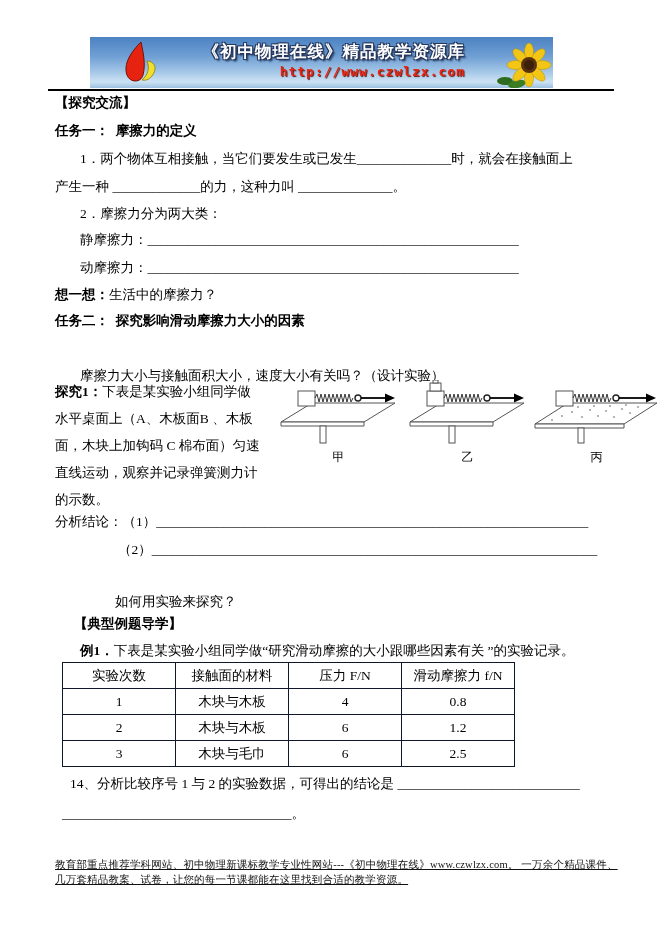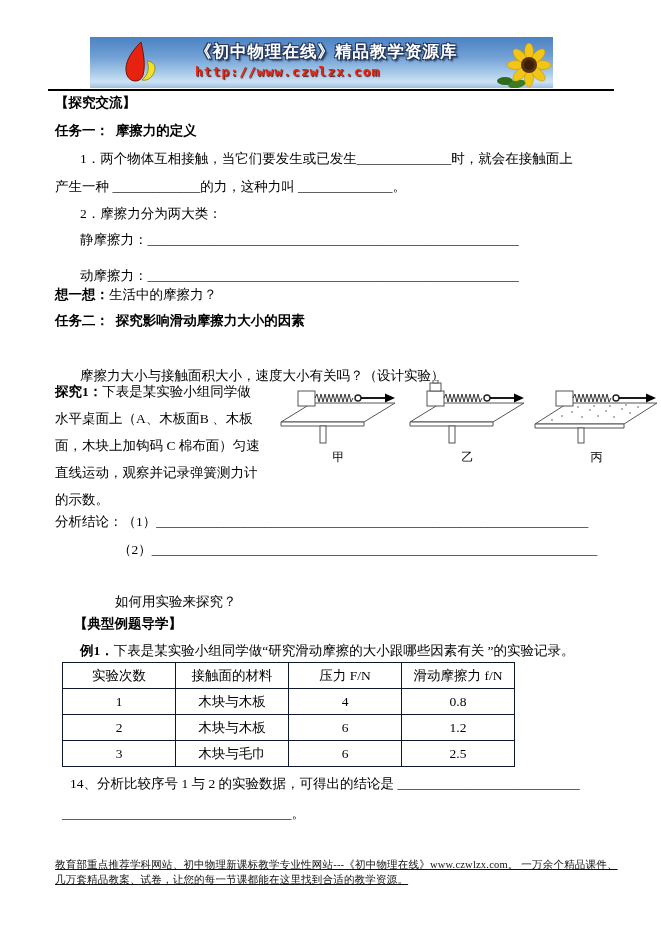--- a/index.html
+++ b/index.html
@@ -10,21 +10,21 @@
   .line { position:absolute; font-size:13.5px; line-height:1.2; white-space:pre; }
   .bold { font-weight:bold; }
 
   
   .banner {
     position:absolute; left:90px; top:37px; width:463px; height:51px;
     background:linear-gradient(180deg,#4c82c2 0%,#6f9fd4 38%,#a7c9e8 70%,#cde2f4 88%,#9cc0e2 100%);
     overflow:hidden;
   }
   .banner-logo { position:absolute; left:28px; top:3px; }
-  .banner-textcol { position:absolute; left:105px; top:4px; width:270px; text-align:left; }
+  .banner-textcol { position:absolute; left:105px; top:4px; width:270px; text-align:right; }
   .banner-title {
     color:#ffffff; font-weight:bold; font-size:16.5px; letter-spacing:1px; white-space:nowrap;
     text-shadow:1px 1px 0 #24365c,-1px 1px 0 #24365c,1px -1px 0 #24365c,-1px -1px 0 #24365c,2px 2px 2px #1a2a4a;
   }
   .banner-url {
     margin-top:1px; color:#ee2211; font-weight:bold; font-size:13px; letter-spacing:1px;
     font-family:"DejaVu Sans Mono","Liberation Mono",monospace; white-space:nowrap;
     text-shadow:1px 1px 1px #5a1a10;
   }
   .banner-sunflower { position:absolute; right:2px; top:6px; }
@@ -83,21 +83,21 @@
     </svg>
   </div>
   <div class="header-rule"></div>
 
   <div class="line bold" style="left:55px;top:95px">【探究交流】</div>
   <div class="line bold" style="left:55px;top:123px">任务一：  摩擦力的定义</div>
   <div class="line" style="left:80px;top:151px">1．两个物体互相接触，当它们要发生或已发生______________时，就会在接触面上</div>
   <div class="line" style="left:55px;top:179px">产生一种 _____________的力，这种力叫 ______________。</div>
   <div class="line" style="left:80px;top:206px">2．摩擦力分为两大类：</div>
   <div class="line" style="left:80px;top:232px">静摩擦力：_______________________________________________________</div>
-  <div class="line" style="left:80px;top:268px">动摩擦力：_______________________________________________________</div>
+  <div class="line" style="left:80px;top:260px">动摩擦力：_______________________________________________________</div>
   <div class="line bold" style="left:55px;top:313px">任务二：  探究影响滑动摩擦力大小的因素</div>
   <div class="line" style="left:55px;top:287px"><span class="bold">想一想：</span><span>生活中的摩擦力？</span></div>
   <div class="line" style="left:80px;top:368px">摩擦力大小与接触面积大小，速度大小有关吗？（设计实验）</div>
 
   <div class="line" style="left:55px;top:384px"><span class="bold">探究1：</span><span>下表是某实验小组同学做</span></div>
   <div class="line" style="left:55px;top:411px">水平桌面上（A、木板面B 、木板</div>
   <div class="line" style="left:55px;top:438px">面，木块上加钩码 C 棉布面）匀速</div>
   <div class="line" style="left:55px;top:465px">直线运动，观察并记录弹簧测力计</div>
   <div class="line" style="left:55px;top:492px">的示数。</div>
 

